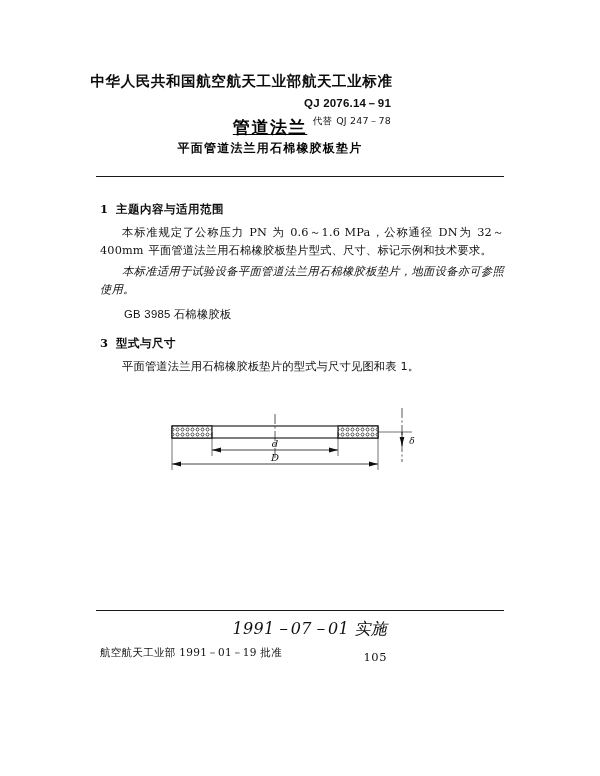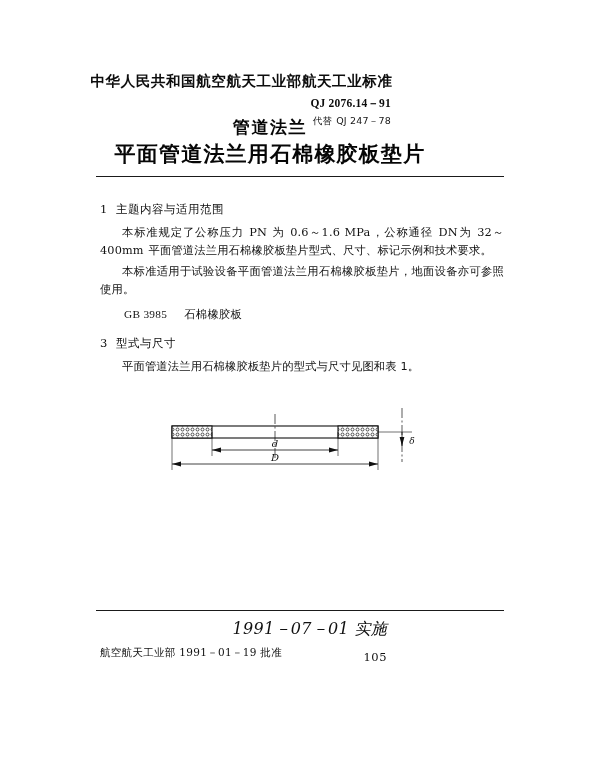--- a/index.html
+++ b/index.html
@@ -39,21 +39,21 @@
 
   .std-no {
     position: absolute;
     right: 92px;
     top: 96px;
     text-align: right;
     font-size: 11.5px;
     font-weight: bold;
     letter-spacing: 0.2px;
     color: #0d0d0d;
-    font-family: Liberation Serif, serif;
+    font-family: Liberation Sans, sans-serif;
   }
   .std-replaces {
     position: absolute;
     right: 92px;
     top: 115px;
     text-align: right;
     font-size: 9.5px;
     color: #161616;
     letter-spacing: 0.2px;
   }
@@ -62,28 +62,29 @@
   .title-main {
     position: absolute;
     left: 60px;
     width: 420px;
     top: 116px;
     text-align: center;
     font-size: 17px;
     font-weight: bold;
     letter-spacing: 1.6px;
     color: #060606;
+    text-decoration: underline;
   }
   .title-sub {
     position: absolute;
     left: 40px;
     width: 460px;
     top: 140px;
     text-align: center;
-    font-size: 21px;
+    font-size: 12px;
     font-weight: bold;
     letter-spacing: 1.2px;
     color: #060606;
   }
 
   .rule-top {
     position: absolute;
     left: 96px;
     width: 408px;
     top: 176px;
@@ -94,53 +95,53 @@
   
   .body-area {
     position: absolute;
     left: 100px;
     top: 188px;
     width: 404px;
   }
 
   .sec-head {
     font-size: 11.5px;
-    font-weight: normal;
+    font-weight: bold;
     color: #0d0d0d;
     margin-top: 14px;
     letter-spacing: 0.5px;
     white-space: nowrap;
   }
   .sec-head .num {
     display: inline-block;
     width: 16px;
     font-family: "DejaVu Serif", "Liberation Serif", serif;
   }
 
   .para {
     font-size: 11.3px;
     line-height: 17.5px;
     color: #121212;
     text-align: justify;
     margin-top: 7px;
     letter-spacing: 0.15px;
     text-indent: 22px;
   }
-  .para.tight { margin-top: 4px; }
+  .para.tight { margin-top: 4px; font-style: italic; }
 
   .ref-line {
     font-size: 11.3px;
     color: #121212;
     margin-top: 9px;
     padding-left: 24px;
     letter-spacing: 0.3px;
   }
   .ref-line .ref-code {
-    font-family: Liberation Serif, serif;
-    margin-right: 17px;
+    font-family: Liberation Sans, sans-serif;
+    margin-right: 3px;
   }
 
   .it {
     font-family: "DejaVu Serif", "Liberation Serif", serif;
     font-weight: normal;
     padding: 0 1px;
   }
   .num-inline {
     font-family: "DejaVu Serif", "Liberation Serif", serif;
     padding: 0 1px;

